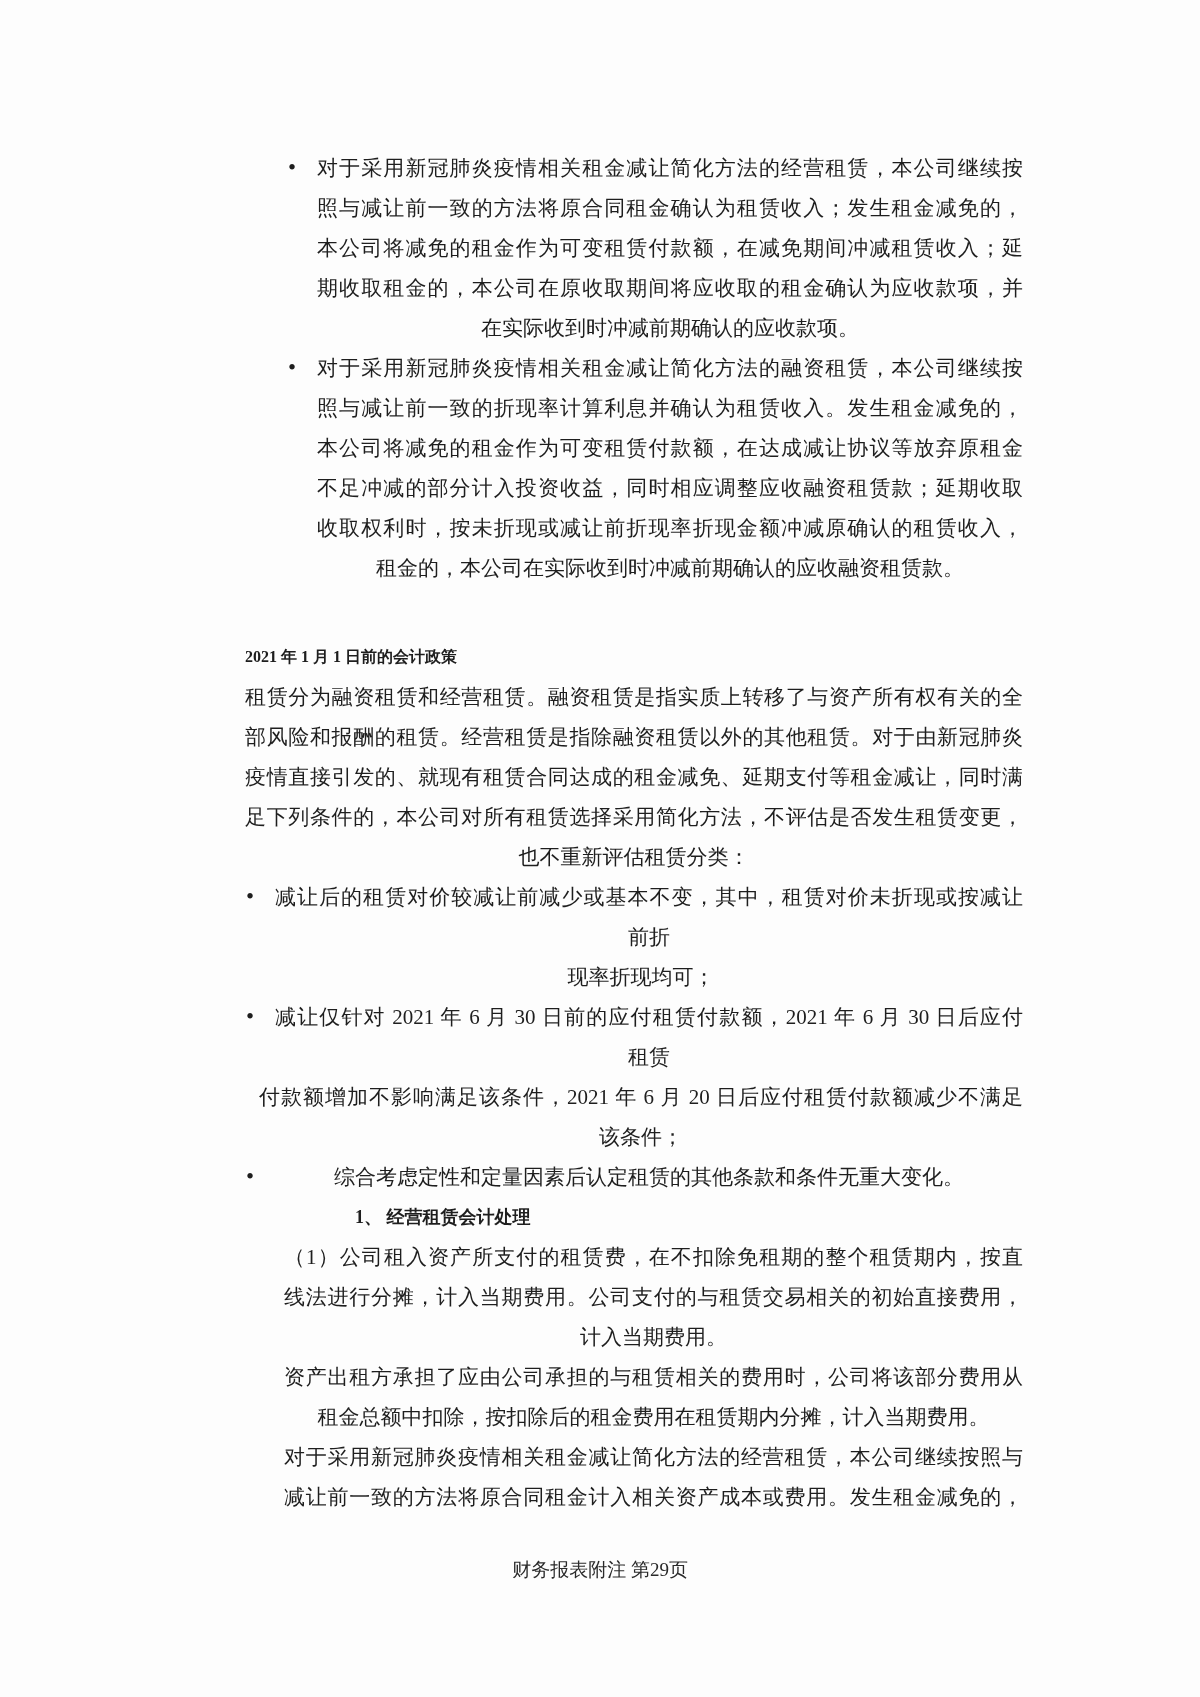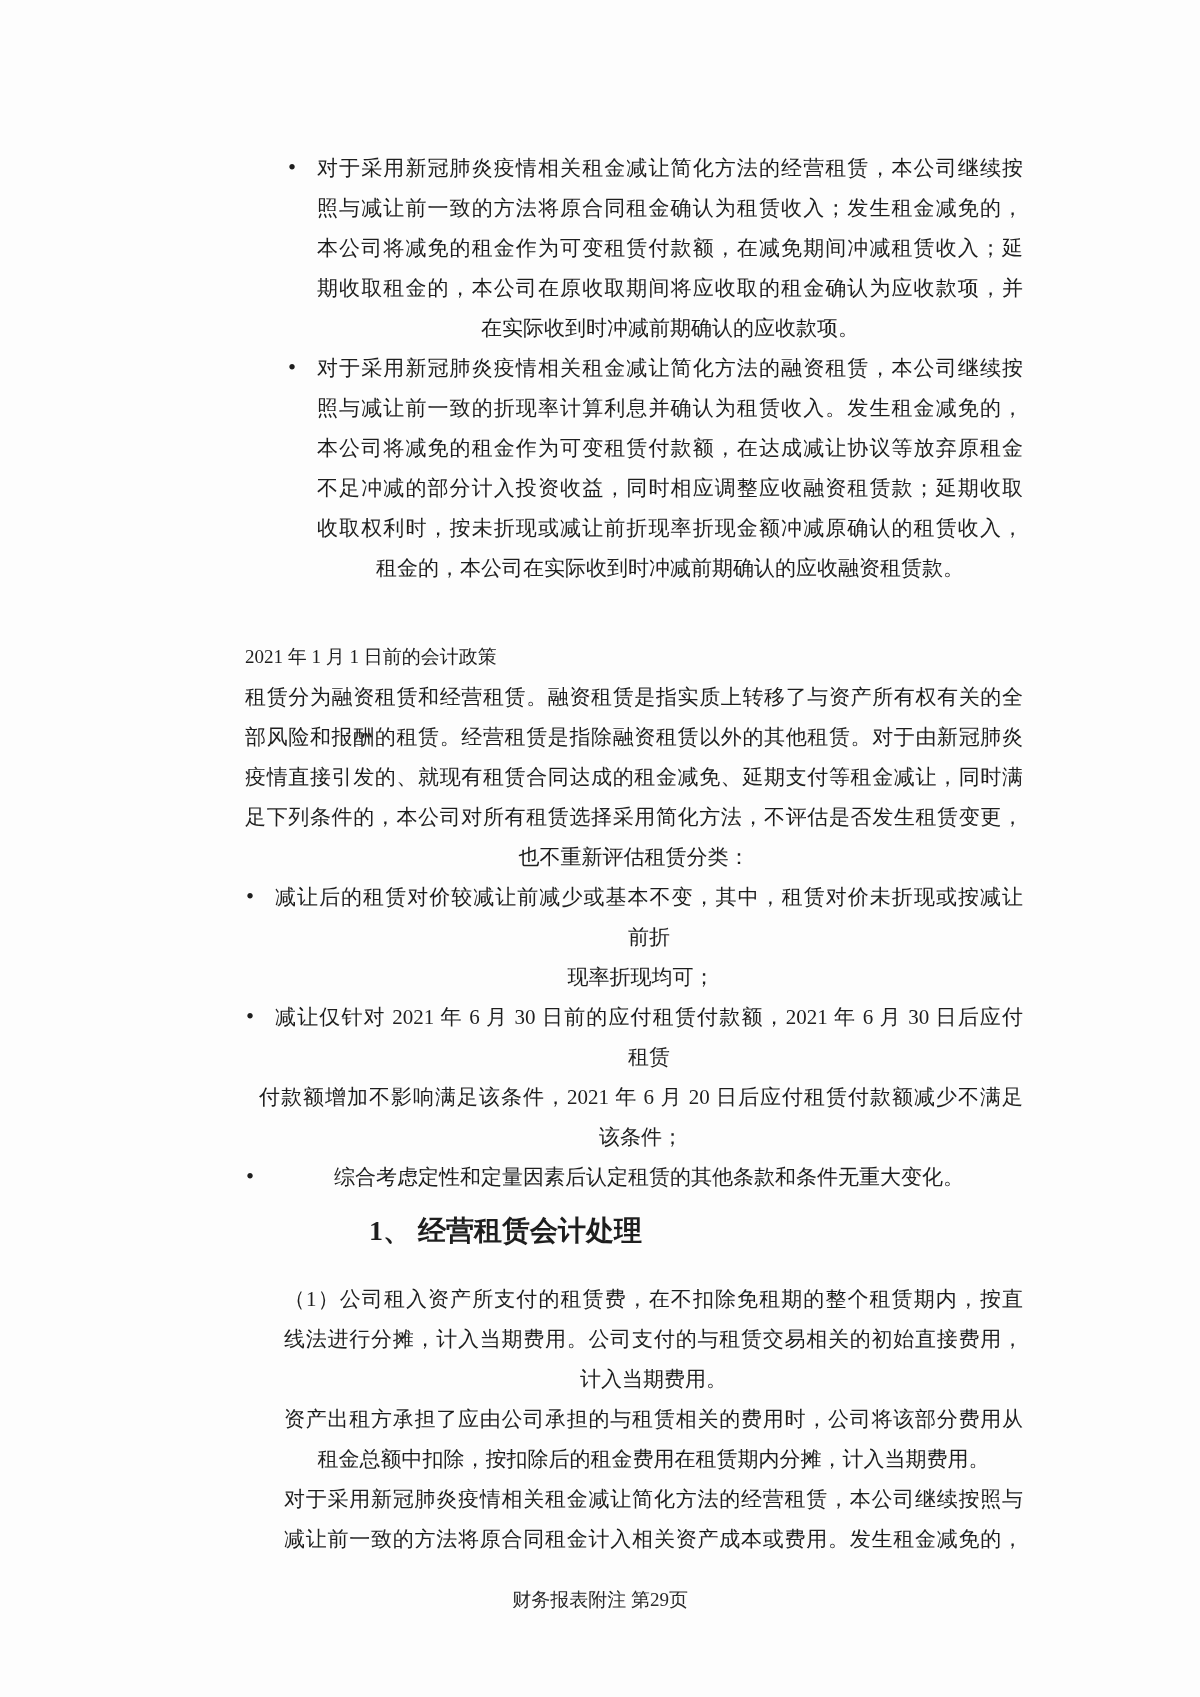--- a/index.html
+++ b/index.html
@@ -40,35 +40,35 @@
     position: absolute;
     left: 1px;
     top: 0;
     line-height: 40px;
     font-size: 23px;
   }
   .hang { padding-left: 14px; }
 
   .sec-heading {
     margin: 49px 0 0 0;
-    font-size: 19px;
-    font-weight: normal;
+    font-size: 16px;
+    font-weight: bold;
     line-height: 40px;
   }
   .sub-heading {
-    margin: 14px;
+    margin: 0;
     padding-left: 110px;
-    font-size: 28px;
+    font-size: 18px;
     font-weight: bold;
     line-height: 40px;
   }
-  .subpara { padding-left: 39px; margin-top: 28px; }
+  .subpara { padding-left: 39px; }
 
   .footer-wrap {
-    margin: 26px -177px 0 -245px;
+    margin: 38px -177px 0 -245px;
     width: 1200px;
     text-align: center;
     font-size: 19px;
     line-height: 30px;
     color: #2a2a2a;
   }
 </style>
 </head>
 <body>
 

